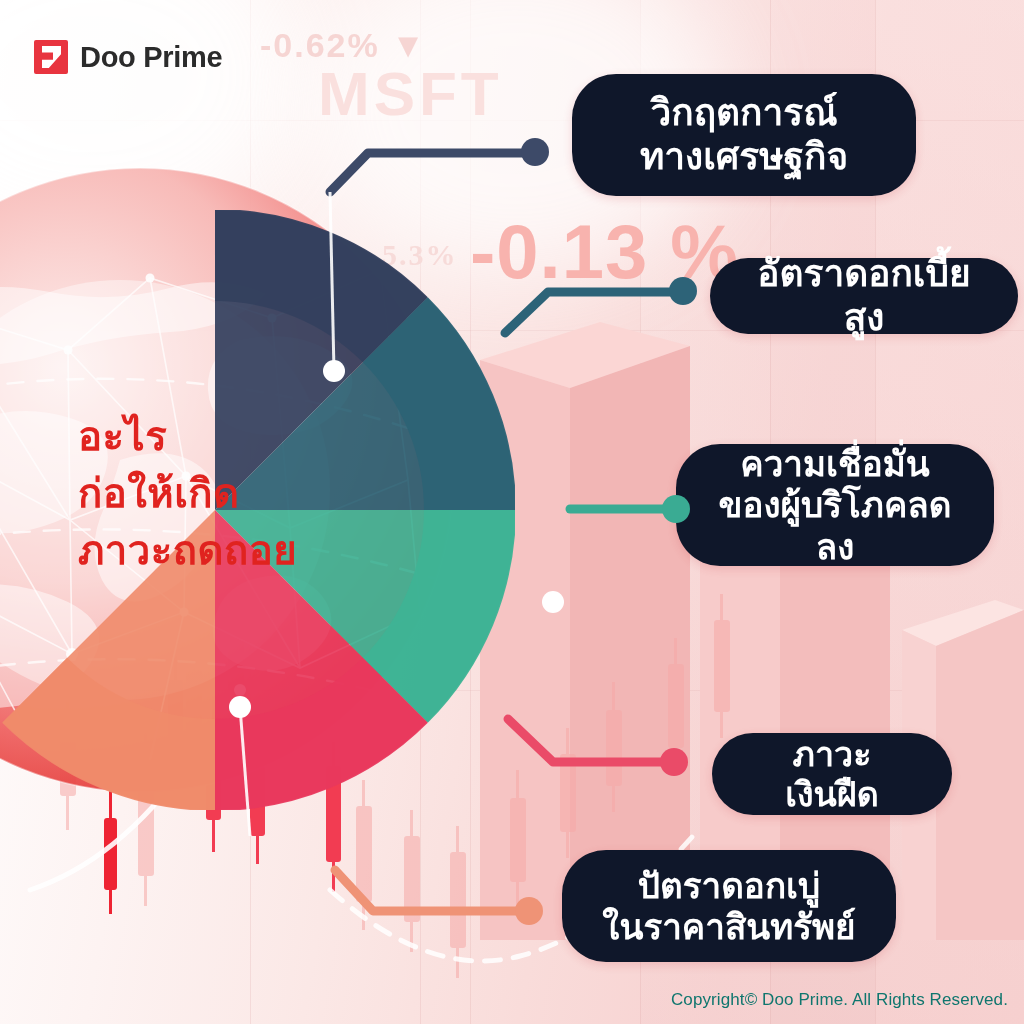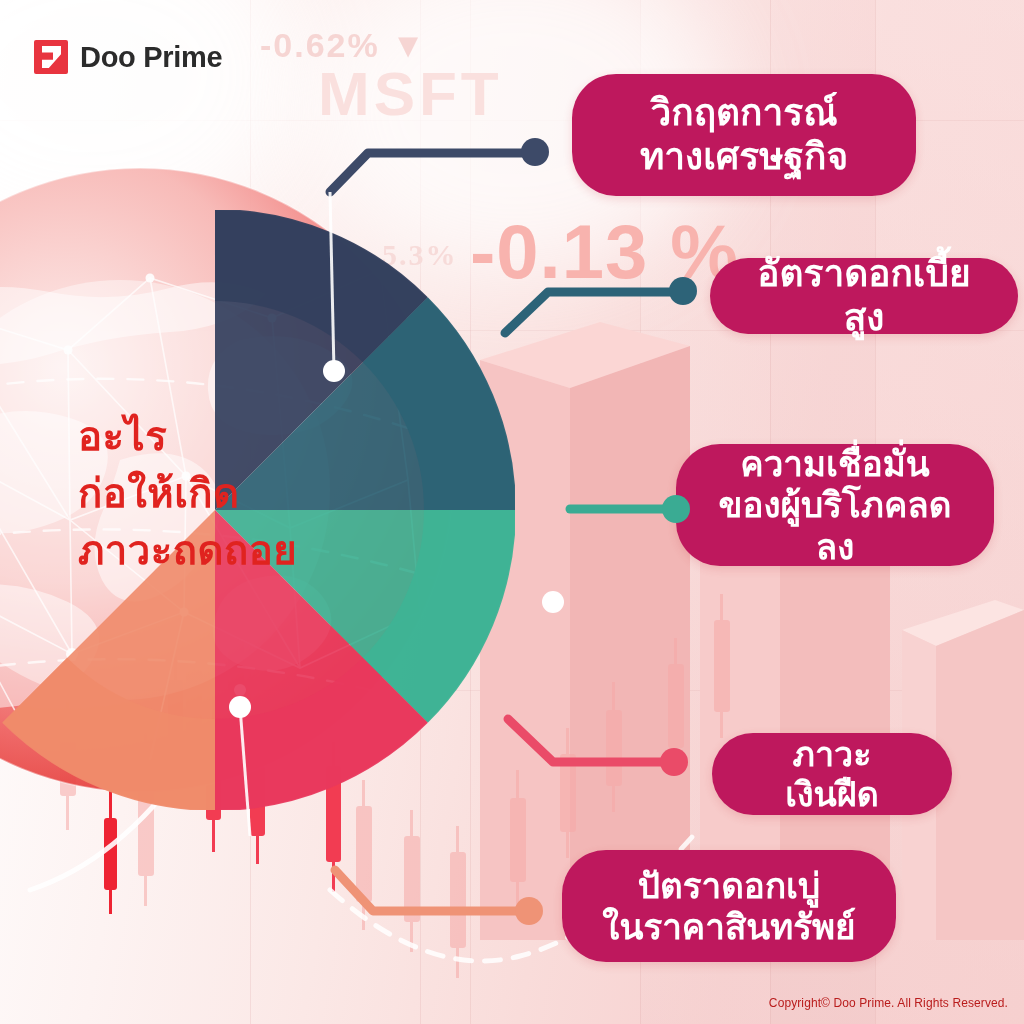--- a/index.html
+++ b/index.html
@@ -30,42 +30,42 @@
   .bar{position:absolute;}
 
   
   .donut{position:absolute;left:-85px;top:210px;width:600px;height:600px;}
 
   
   .connectors{position:absolute;inset:0;}
 
   
   .pill{position:absolute;display:flex;align-items:center;justify-content:center;
-        background:#be185d;color:#fff;border-radius:44px;
+        background:#0f172a;color:#fff;border-radius:44px;
         font-weight:700;text-align:center;line-height:1.18;
         box-shadow:0 3px 10px rgba(190,40,50,.16);
         padding:0 34px;box-sizing:border-box;}
   .pill span{display:block;}
 
   
   .centre{position:absolute;left:78px;top:408px;width:300px;
           text-align:left;color:#e0231f;font-weight:700;
           font-size:40px;line-height:1.42;letter-spacing:.5px;}
 
   
   .logo{position:absolute;left:34px;top:40px;display:flex;align-items:center;gap:12px;}
   .logo-mark{width:34px;height:34px;background:#e8343f;position:relative;border-radius:2px;}
   .logo-mark:after{content:"";position:absolute;left:8px;top:6px;width:19px;height:22px;
      background:#fff;
      clip-path:polygon(0 0,100% 0,100% 38%,36% 100%,0 100%,0 62%,58% 62%,58% 30%,0 30%);}
   .logo-text{color:#2b2b2b;font-size:29px;font-weight:700;letter-spacing:-.3px;}
 
   
-  .copyright{position:absolute;right:16px;bottom:14px;color:#b91c1c;
-             font-size:12px;letter-spacing:.1px;}
+  .copyright{position:absolute;right:16px;bottom:14px;color:#0f766e;
+             font-size:17px;letter-spacing:.1px;}
 </style>
 </head>
 <body>
 
 <div id="stage">
 
   <div class="bg-base"></div>
 
   <div class="bg-panel" style="left:640px;width:130px;background:linear-gradient(180deg,#ffffff55,#f3cfcf88);"></div>
   <div class="bg-panel" style="left:770px;width:105px;background:linear-gradient(180deg,#fdeeee88,#eec6c6aa);"></div>

